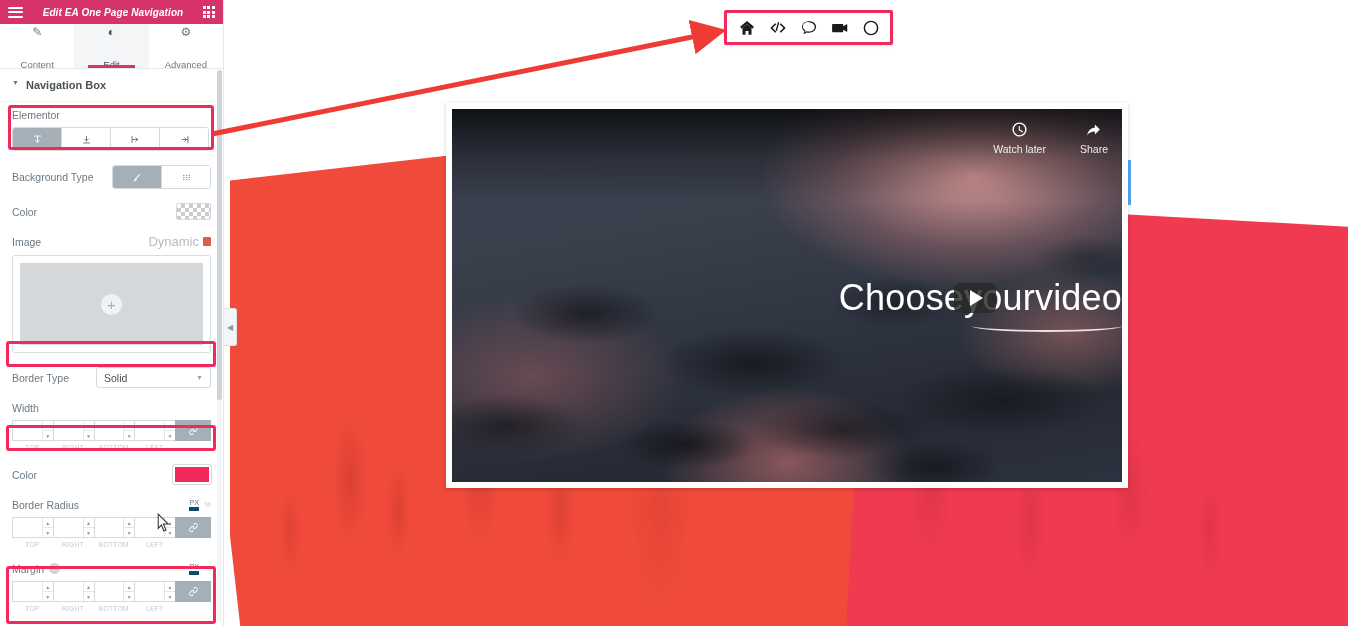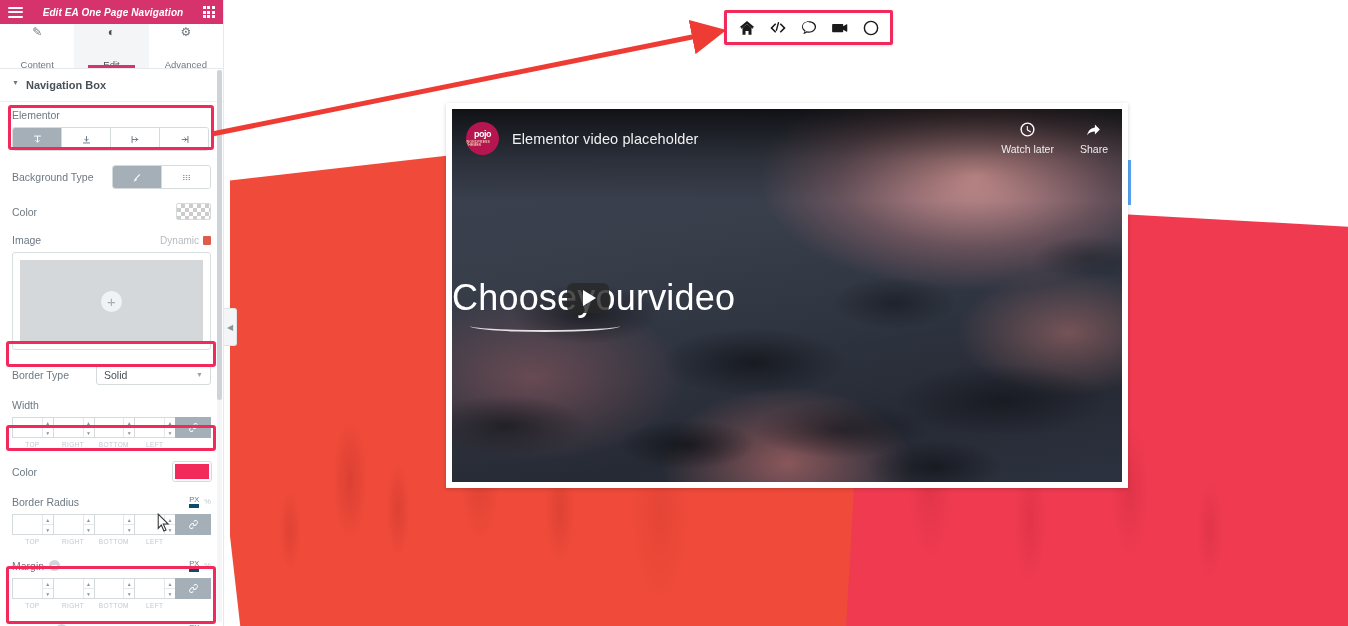--- a/index.html
+++ b/index.html
@@ -97,26 +97,26 @@
   .yt-avatar {
     width: 33px; height: 33px; border-radius: 50%;
     background: #b5164f; flex: 0 0 auto;
     display:flex; align-items:center; justify-content:center; flex-direction:column;
     overflow: hidden;
   }
   .yt-avatar .a1 { font-size: 9px; font-weight: bold; color:#fff; letter-spacing:-.5px; line-height:1; }
   .yt-avatar .a2 { font-size: 3.4px; color:#ffc; line-height:1; margin-top:2px; letter-spacing:.2px; }
   .vid-title { color:#f1f1f1; font-size: 14.5px; font-weight: 400; letter-spacing:.1px; }
   .vid-actions { position:absolute; right: 14px; top: 12px; display:flex; gap: 26px; }
-  .vid-action { display:flex; flex-direction:column; align-items:center; gap:5px; }
+  .vid-action { display:flex; flex-direction:column; align-items:center; gap:5px;margin-left:8px; }
   .vid-action svg { width: 17px; height: 17px; fill:#fff; }
   .vid-action span { color:#eee; font-size: 10.5px; }
   .vid-center {
     position:absolute; left:0; right:0; top: 168px;
-    display:flex; flex-direction:column; align-items:flex-start;
+    display:flex; flex-direction:column; align-items:flex-end;
   }
   .choose-line { position: relative; display:flex; align-items:center; justify-content:center; }
   .choose-txt { color:#ffffff; font-size: 36px; font-weight: 400; letter-spacing:.2px; white-space:nowrap; }
   .yt-play {
     position:absolute; left: 115px; top: 6px;
     width: 42px; height: 30px; border-radius: 6px;
     background: rgba(40,40,40,.82);
     display:flex; align-items:center; justify-content:center;
   }
   .yt-play .tri {
@@ -188,21 +188,21 @@
       linear-gradient(45deg, #ccc 25%, transparent 25%, transparent 75%, #ccc 75%),
       linear-gradient(45deg, #ccc 25%, #fff 25%, #fff 75%, #ccc 75%);
     background-size: 8px 8px; background-position: 0 0, 4px 4px;
     cursor:pointer;
   }
   .swatch.pink {
     background-image:none; background-color:#f2295b; border:2px solid #fff;
     outline:1px solid #d5dadd; width:38px; height:19px;
   }
   .dyn { display:flex; align-items:center; gap:4px; }
-  .dyn .dt { font-size:10px; color:#b6bcc2; }
+  .dyn .dt { font-size:13px; color:#b6bcc2; }
   .dyn .di { width:8px; height:9px; background:#e05c4a; border-radius:1px; }
 
   .img-drop {
     margin-top:6px; border:1px solid #d9dee1; border-radius:3px; padding:7px;
     background:#fff; cursor:pointer;
   }
   .img-inner {
     height: 82px; background:#d4d8db; display:flex; align-items:center; justify-content:center;
   }
   .plus-circ {
@@ -299,27 +299,20 @@
     <div class="white-wedge"></div>
     <div class="sec-marker left"></div>
     <div class="sec-marker right"></div>
 
     <div id="video-widget">
       <div id="video-inner">
         <div class="vid-sky"></div>
         <div class="vid-clouds"></div>
         <div class="vid-topfade"></div>
 
-        <div class="vid-head">
-          <div class="yt-avatar">
-            <span class="a1">pojo</span>
-            <span class="a2">WORDPRESS THEMES</span>
-          </div>
-          <div class="vid-title">Elementor video placeholder</div>
-        </div>
 
         <div class="vid-actions">
           <div class="vid-action">
             <svg viewBox="0 0 24 24">
                 <path d="M12 2a10 10 0 100 20 10 10 0 000-20zm0 18a8 8 0 110-16 8 8 0 010 16zm.5-13H11v6l5.2 3.1.8-1.3-4.5-2.7V7z"></path>
               </svg>
             <span>Watch later</span>
           </div>
           <div class="vid-action">
             <svg viewBox="0 0 24 24">

